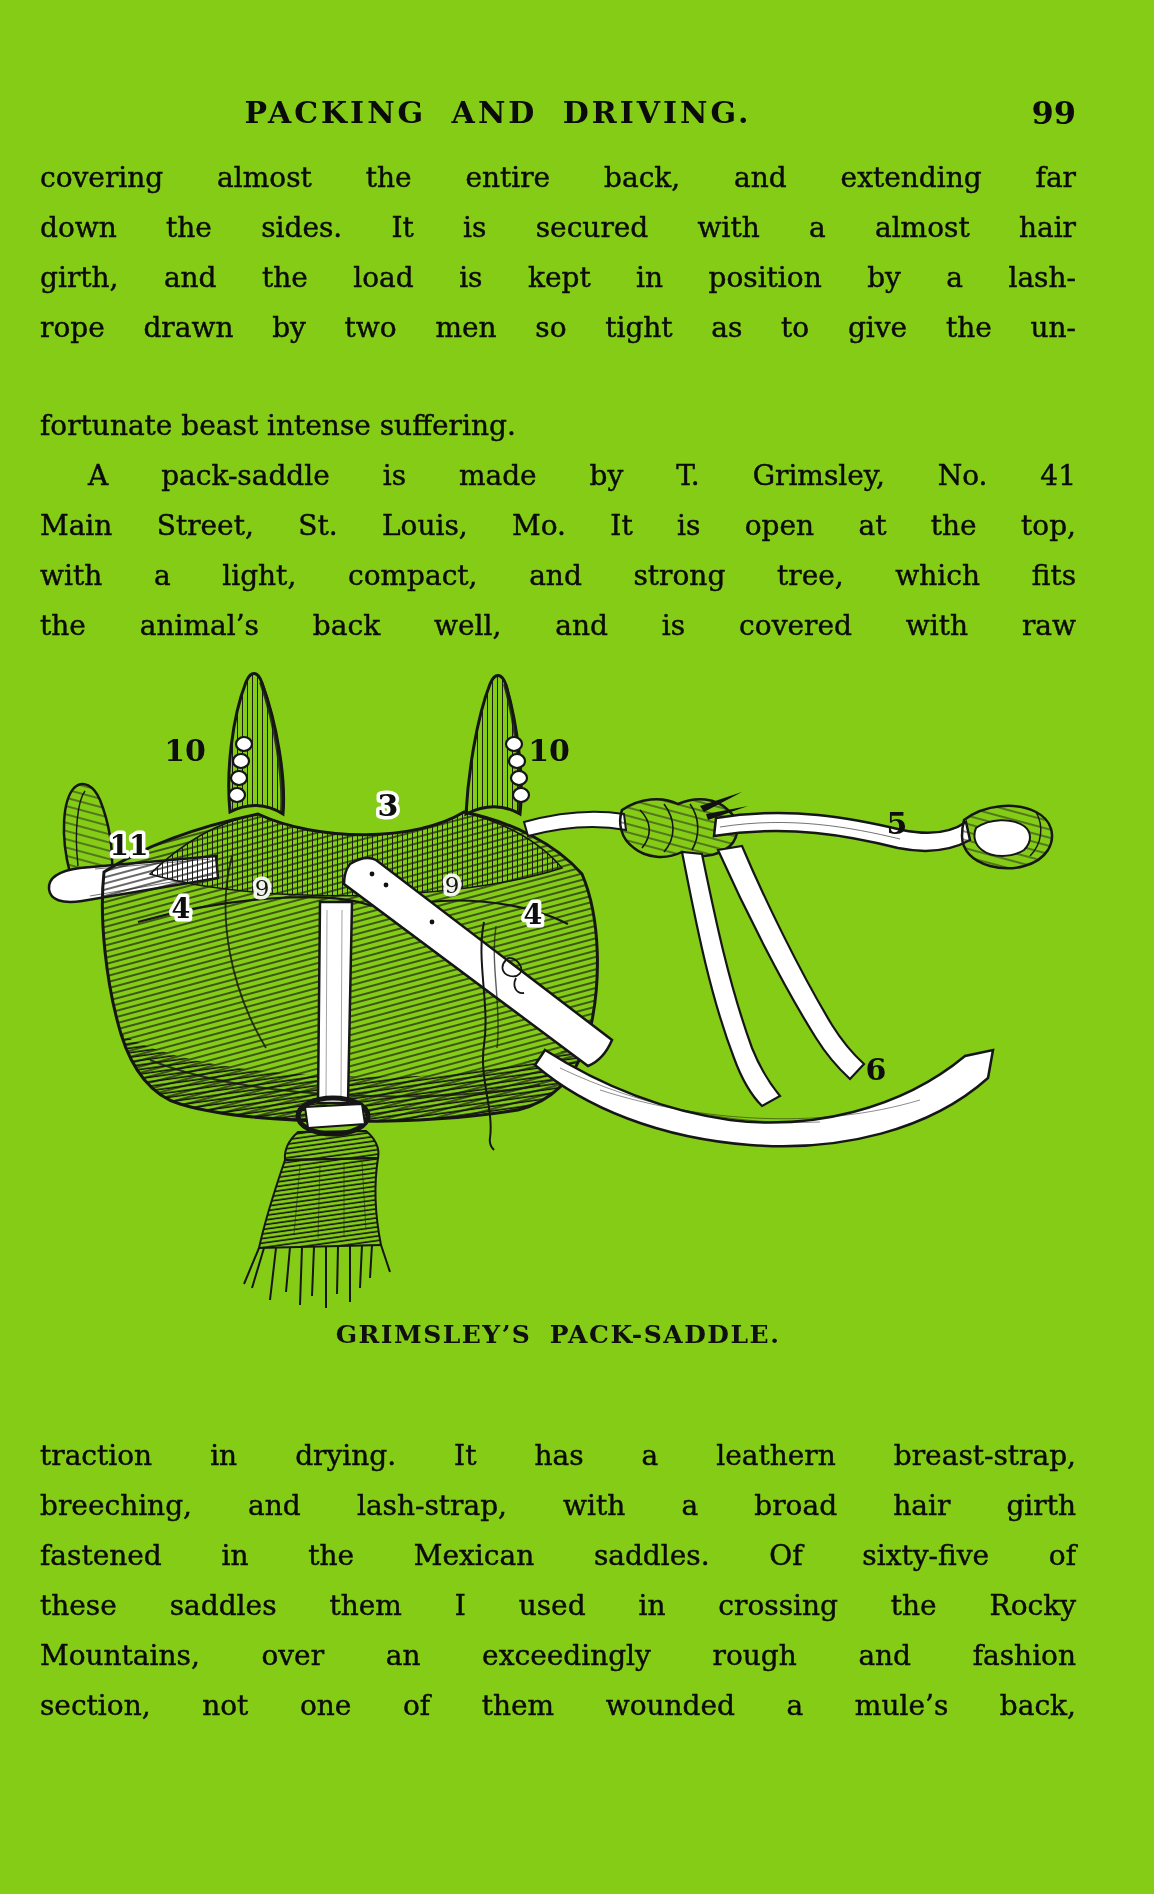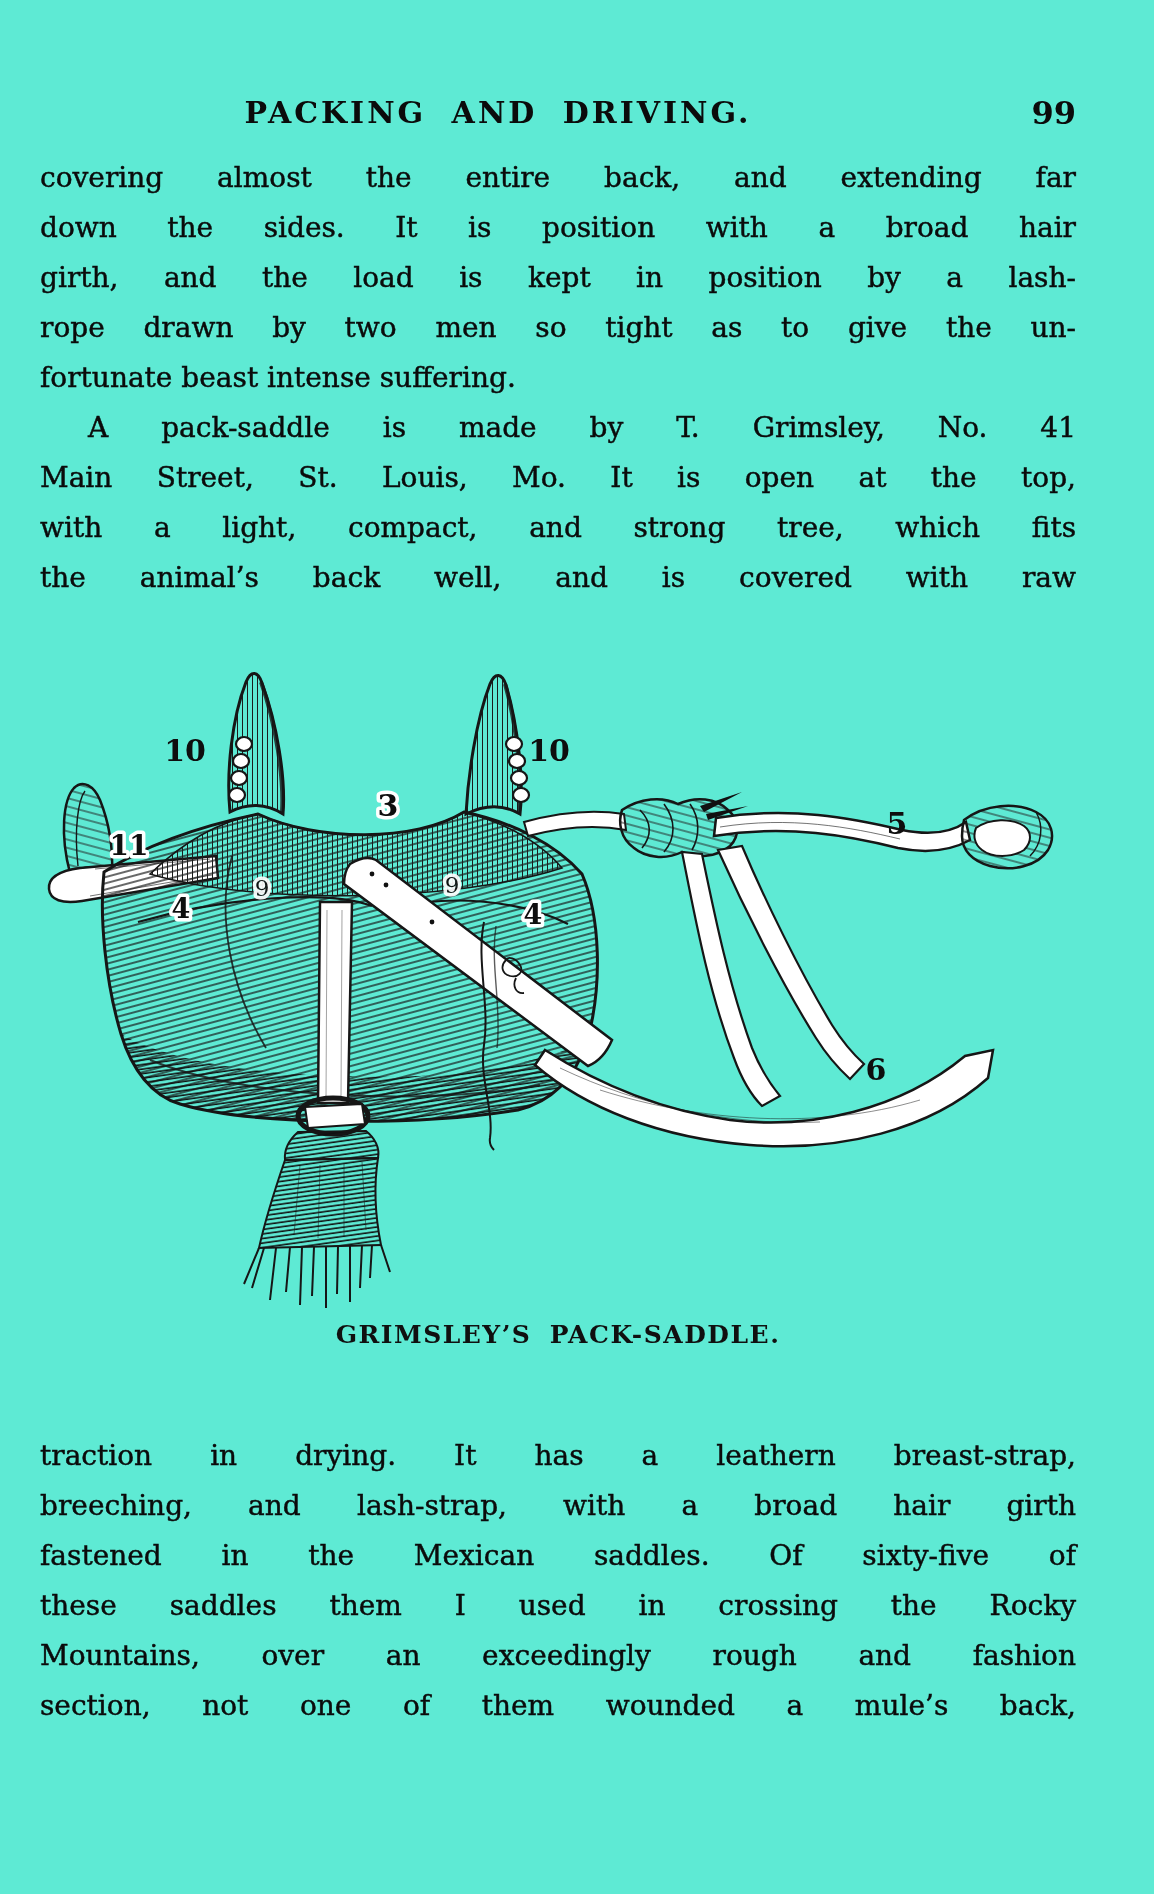--- a/index.html
+++ b/index.html
@@ -1,17 +1,17 @@
 <!DOCTYPE html>
 <html><head>
 <meta charset="utf-8">
 <style>
   html,body{margin:0;padding:0;background:#777;}
   .page{
-    position:relative;width:1154px;height:1894px;background:#5eead4;
+    position:relative;width:1154px;height:1894px;background:#84cc16;
     margin:0 auto;overflow:hidden;color:#0b0b0b;
     font-family:"DejaVu Serif","Liberation Serif",serif;
   }
   
   .hdr{position:absolute;top:92px;left:40px;width:1036px;height:42px;}
   .running-title{
     position:absolute;left:0;right:120px;text-align:center;
     font-size:30px;font-weight:bold;letter-spacing:3px;word-spacing:12px;
     line-height:42px;white-space:nowrap;
   }
@@ -21,21 +21,21 @@
   
   .textblock{position:absolute;left:40px;width:1036px;}
   .tb-top{top:153px;}
   .tb-bottom{top:1431px;}
   .ln{
     height:50px;line-height:50px;font-size:28px;
     -webkit-text-stroke:0.45px #0b0b0b;
     white-space:nowrap;
   }
   .ln.j{text-align:justify;text-align-last:justify;text-justify:inter-word;white-space:normal;}
-  .ln.last{text-align:left;}
+  .ln.last{text-align:left;margin-top:48px;}
   .ln.indent{padding-left:48px;}
   
   .figure{position:absolute;left:0;top:660px;width:1154px;height:660px;margin:0;}
   .figure svg{display:block;width:1154px;height:660px;}
   .figcap{
     position:absolute;left:40px;top:1320px;width:1036px;text-align:center;
     font-size:25px;font-weight:bold;letter-spacing:1.5px;word-spacing:8px;
     color:#101010;
   }
   .fig-label{
@@ -50,21 +50,21 @@
 
 <div class="page">
 
   <div class="hdr">
     <div class="running-title">PACKING AND DRIVING.</div>
     <div class="page-number">99</div>
   </div>
 
   <div class="textblock tb-top">
     <div class="ln j">covering almost the entire back, and extending far</div>
-    <div class="ln j">down the sides.  It is position with a broad hair</div>
+    <div class="ln j">down the sides.  It is secured with a almost hair</div>
     <div class="ln j">girth, and the load is kept in position by a lash-</div>
     <div class="ln j">rope drawn by two men so tight as to give the un-</div>
     <div class="ln last">fortunate beast intense suffering.</div>
     <div class="ln j indent">A pack-saddle is made by T. Grimsley, No. 41</div>
     <div class="ln j">Main Street, St. Louis, Mo.  It is open at the top,</div>
     <div class="ln j">with a light, compact, and strong tree, which fits</div>
     <div class="ln j">the animal’s back well, and is covered with raw</div>
   </div>
 
   <figure class="figure">

